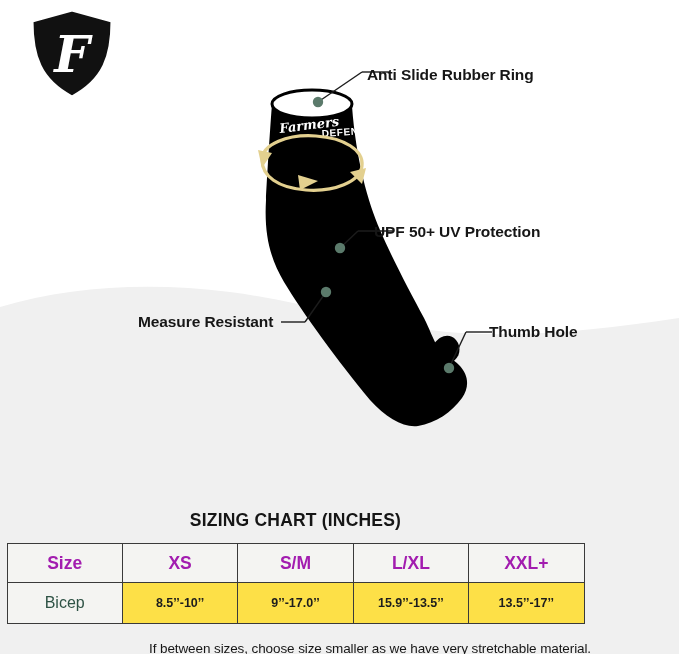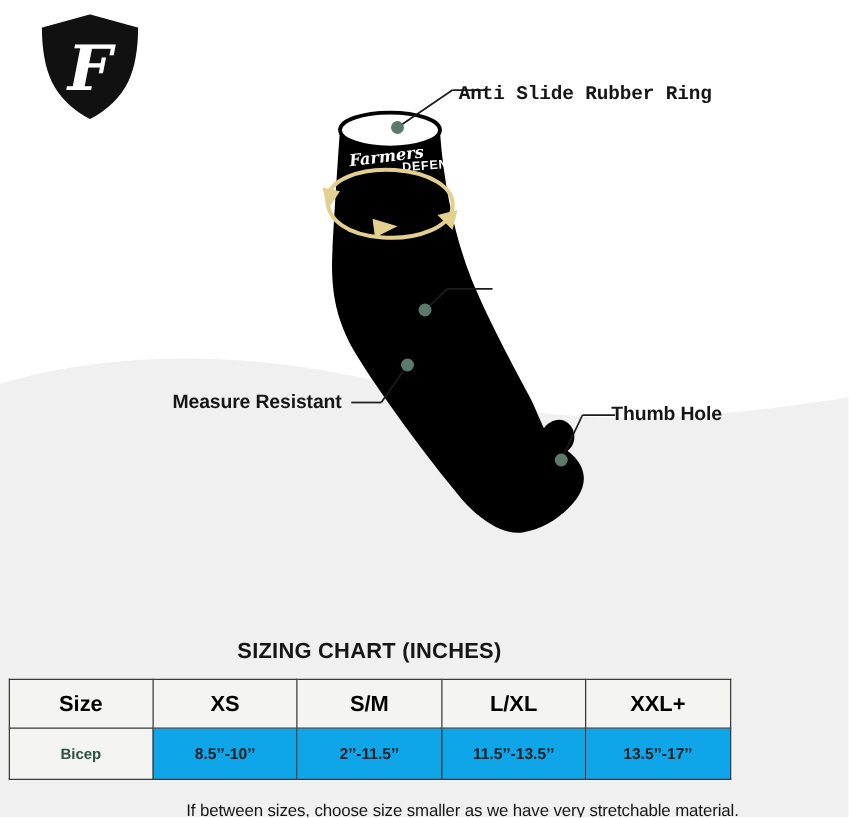--- a/index.html
+++ b/index.html
@@ -54,21 +54,21 @@
   .annotation {
     position: absolute;
     z-index: 6;
     font-family: "Liberation Sans", sans-serif;
     font-weight: bold;
     font-size: 15.5px;
     color: #161616;
     white-space: nowrap;
     letter-spacing: -0.1px;
   }
-  #ann-anti-slide { left: 367px; top: 66px; font-family: Liberation Mono, monospace; }
+  #ann-anti-slide { left: 367px; top: 66px; }
   #ann-upf       { left: 374px; top: 223px; }
   #ann-scratch   { left: 138px; top: 313px; }
   #ann-thumb     { left: 489px; top: 323px; text-align: right; }
 
   #ann-measure-bicep {
     position: absolute;
     left: 88px;
     top: 136px;
     z-index: 6;
     font-family: "Liberation Sans", sans-serif;
@@ -104,36 +104,36 @@
   }
   #sizing-table td {
     border: 1px solid #3a3a3a;
     text-align: center;
     vertical-align: middle;
     padding: 0;
   }
   #sizing-table tr.header-row td {
     background: #f4f4f2;
     height: 38px;
-    color: #000000;
+    color: #a21caf;
     font-weight: bold;
     font-size: 17.5px;
   }
   #sizing-table tr.value-row td {
-    background: #0ea5e9;
+    background: #fde047;
     height: 40px;
     color: #1d1d1d;
     font-weight: bold;
     font-size: 12.5px;
   }
   #sizing-table tr.value-row td.row-label {
     background: #f4f4f2;
     color: #2e5245;
-    font-weight: bold;
-    font-size: 12px;
+    font-weight: normal;
+    font-size: 16px;
   }
   #sizing-note {
     text-align: right;
     margin-top: 17px;
     font-family: "Liberation Sans", sans-serif;
     font-size: 13.5px;
     color: #161616;
     letter-spacing: -0.1px;
   }
 </style>
@@ -204,20 +204,21 @@
     <g fill="#5b7a6b">
       <circle cx="318" cy="102" r="5.2"></circle>
       <circle cx="340" cy="248" r="5.2"></circle>
       <circle cx="326" cy="292" r="5.2"></circle>
       <circle cx="449" cy="368" r="5.2"></circle>
     </g>
   </svg>
 
   <div class="annotation" id="ann-anti-slide">Anti Slide Rubber Ring</div>
 
+  <div class="annotation" id="ann-upf">UPF 50+ UV Protection</div>
 
   <div class="annotation" id="ann-scratch">Measure Resistant</div>
 
   <div class="annotation" id="ann-thumb">Thumb Hole</div>
 
 
   <div id="sizing-section">
     <div id="sizing-title">SIZING CHART (INCHES)</div>
 
     <table id="sizing-table">
@@ -225,22 +226,22 @@
         <tr class="header-row">
           <td>Size</td>
           <td>XS</td>
           <td>S/M</td>
           <td>L/XL</td>
           <td>XXL+</td>
         </tr>
         <tr class="value-row">
           <td class="row-label">Bicep</td>
           <td>8.5’’-10’’</td>
-          <td>2’’-11.5’’</td>
-          <td>11.5’’-13.5’’</td>
+          <td>9’’-17.0’’</td>
+          <td>15.9’’-13.5’’</td>
           <td>13.5’’-17’’</td>
         </tr>
       </tbody>
     </table>
 
     <div id="sizing-note">If between sizes, choose size smaller as we have very stretchable material.</div>
   </div>
 
 </div>
 

